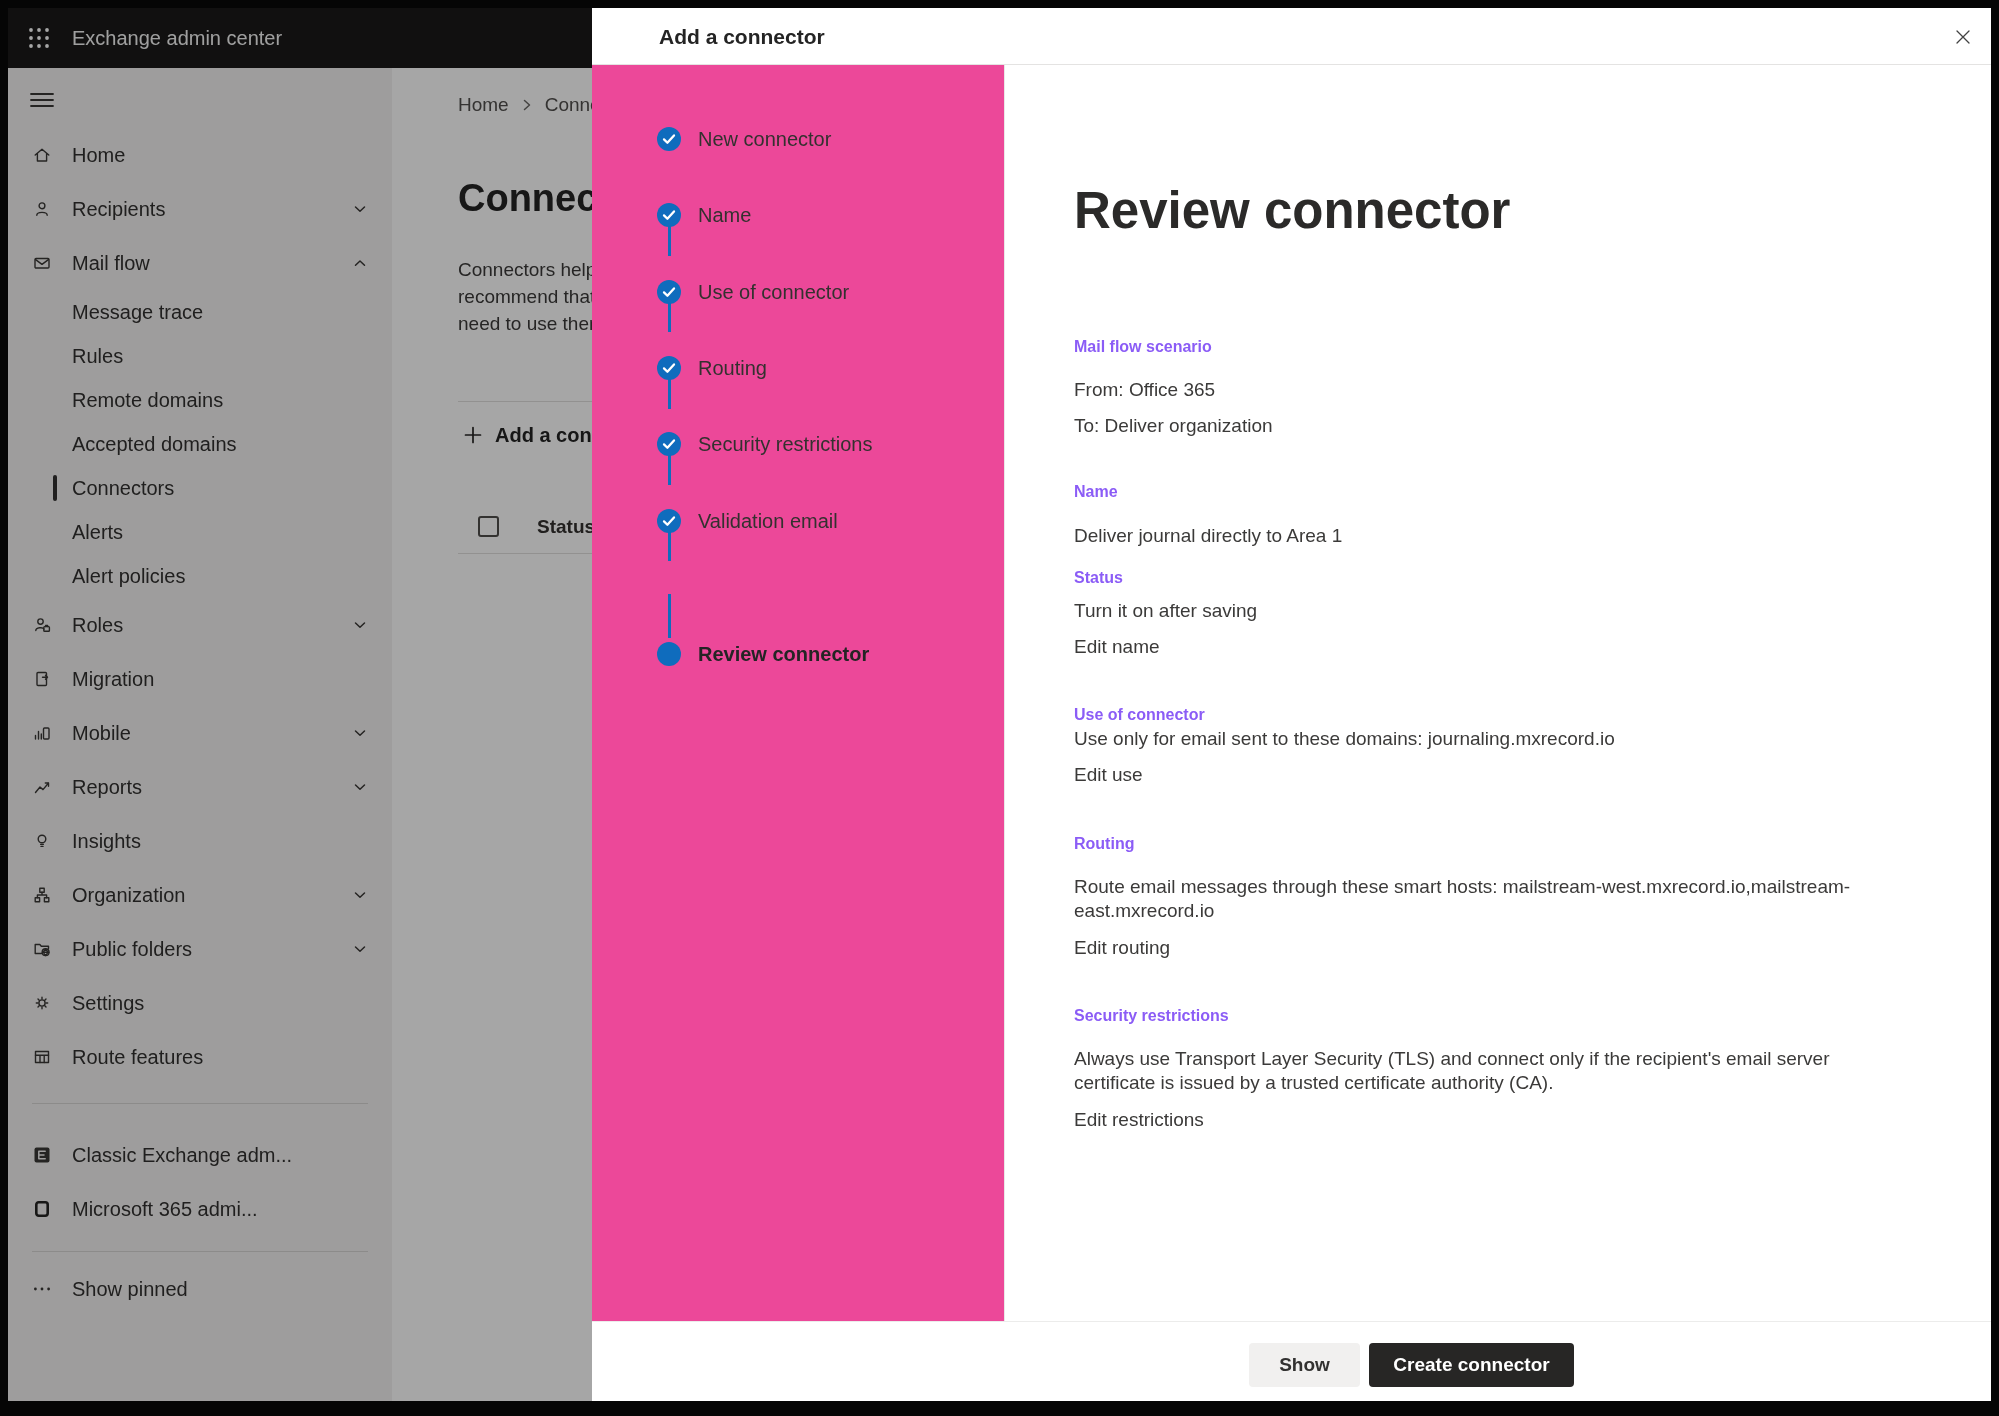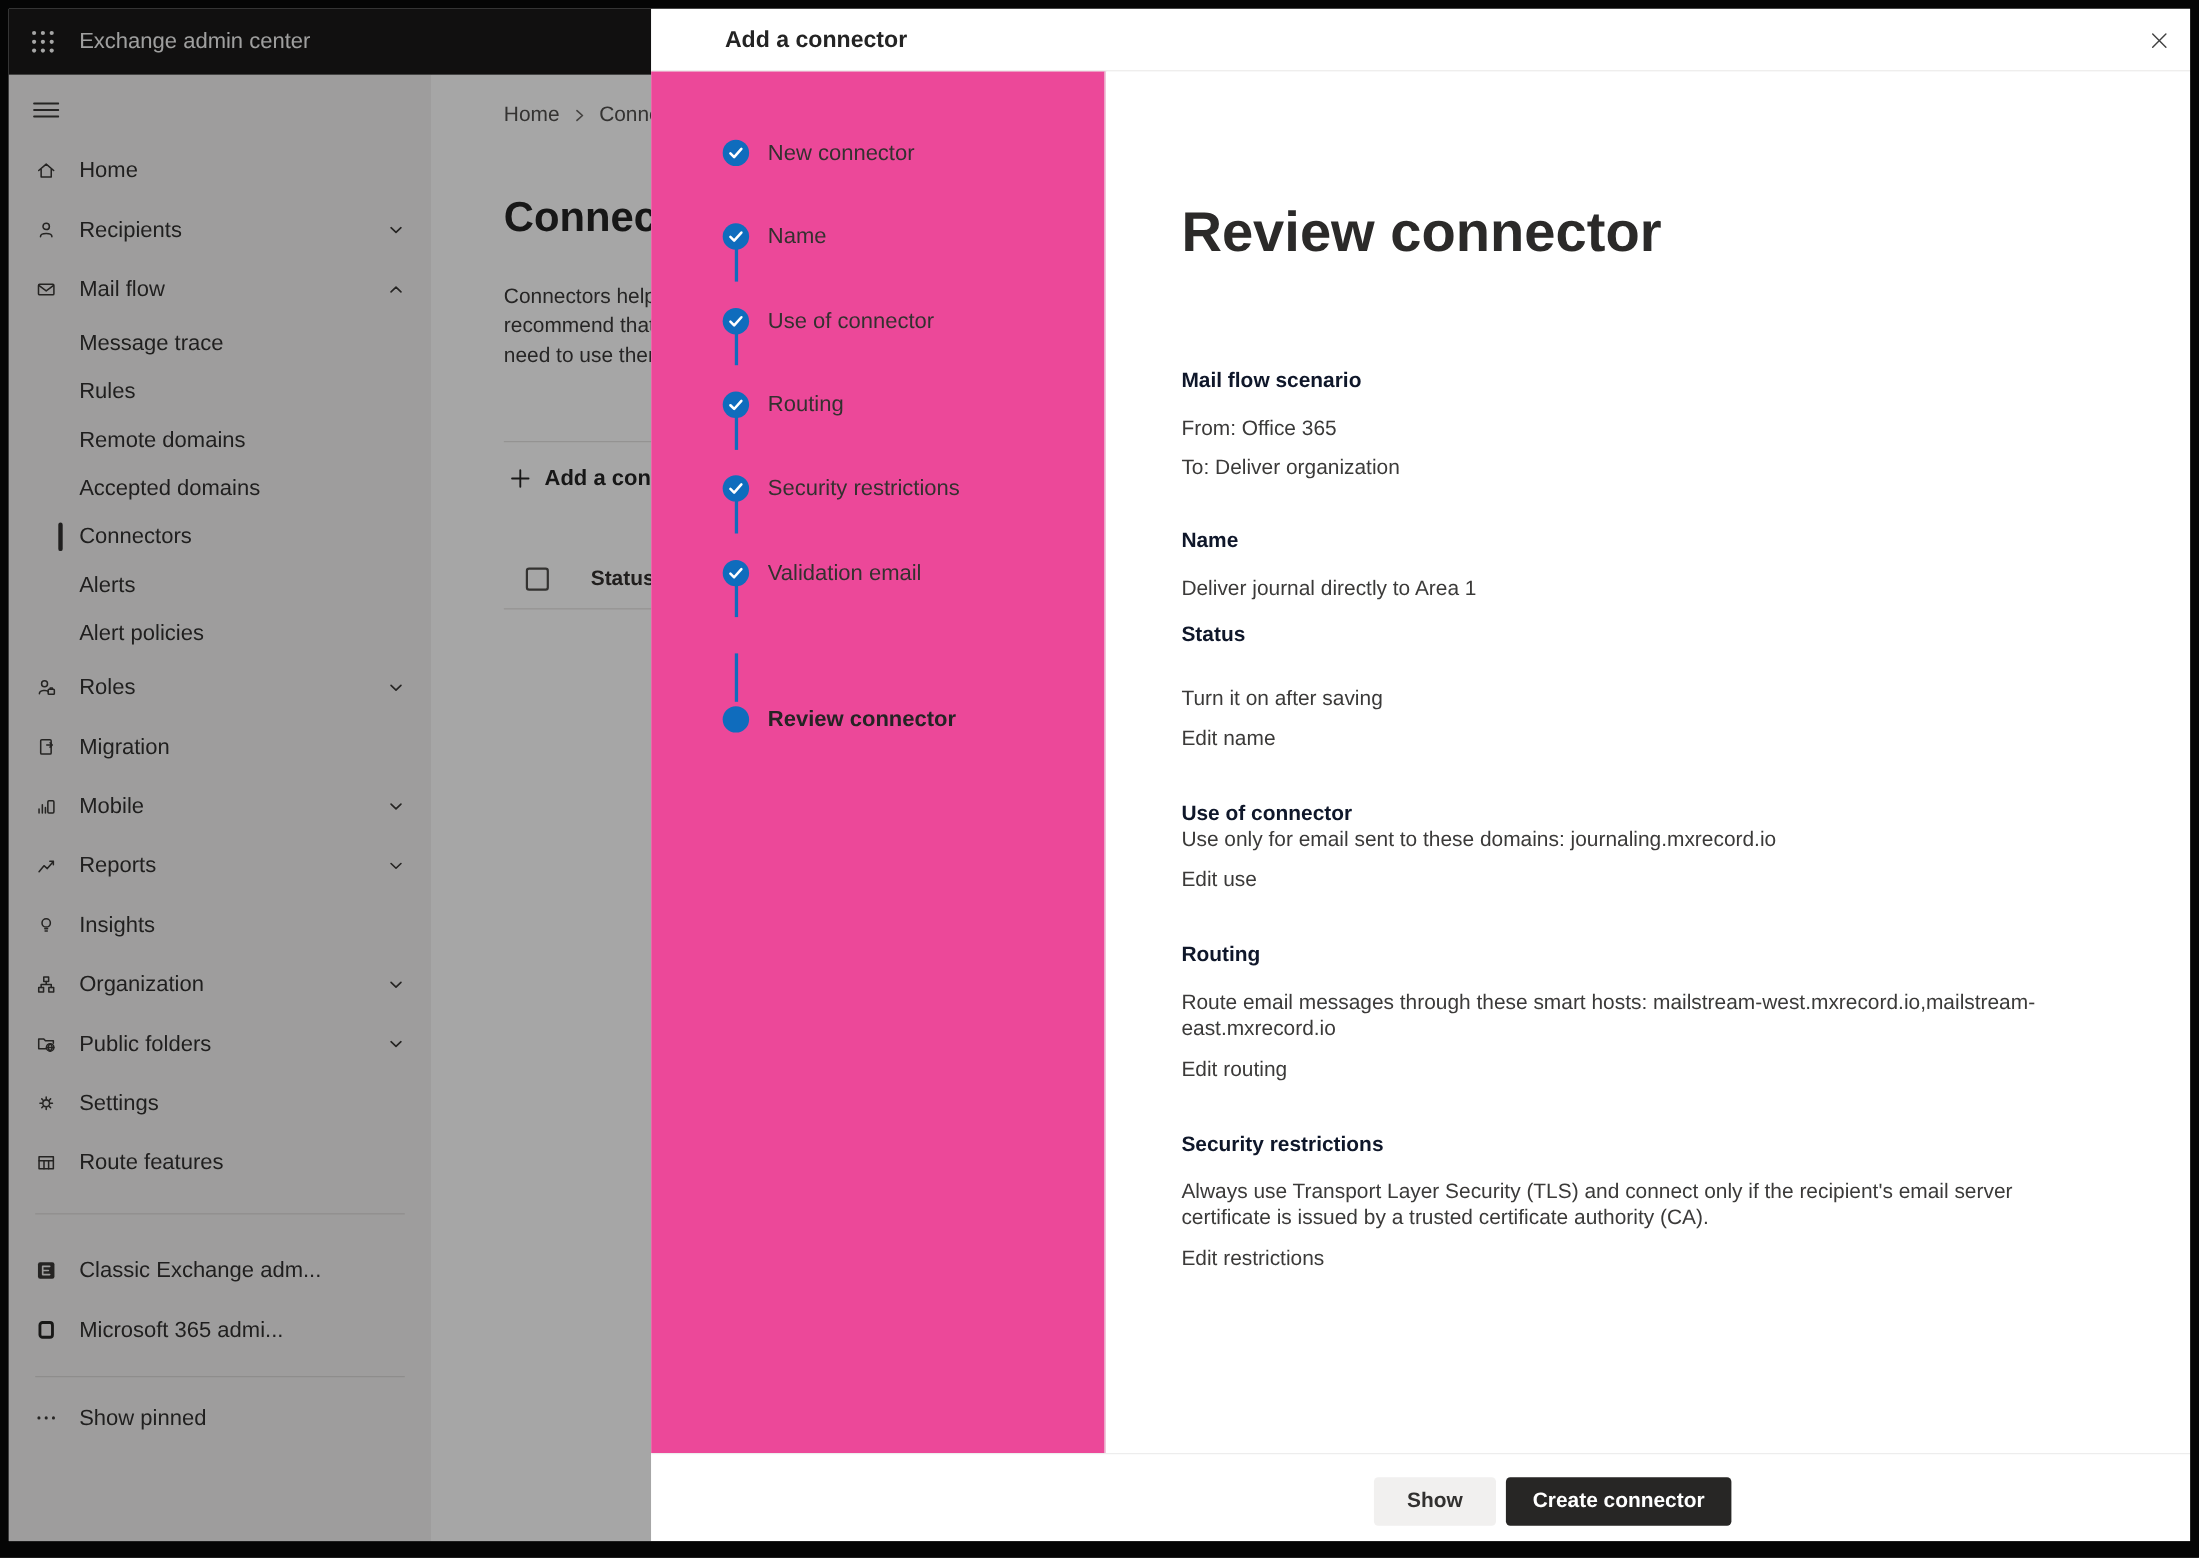--- a/index.html
+++ b/index.html
@@ -51,21 +51,21 @@
 
   .steps-col{position:absolute;left:0;top:57px;width:413px;bottom:80px;border-right:1px solid #e9e8e7;background:#ec4899;}
   .step{position:absolute;left:65px;display:flex;align-items:center;gap:17px;cursor:pointer;}
   .step-dot{width:24px;height:24px;border-radius:50%;background:var(--accent);display:flex;align-items:center;justify-content:center;flex:none;}
   .step-label{font-size:20px;line-height:24px;color:#33312f;white-space:nowrap;}
   .step.current .step-label{font-weight:700;color:#242424;}
   .step-line{position:absolute;left:76px;width:3px;background:var(--accent);}
 
   .content{position:absolute;left:414px;top:57px;right:0;bottom:80px;padding-left:68px;overflow:hidden;background:#fff;}
   .rv-h1{margin:115px 0 0 0;font-size:51px;line-height:61px;font-weight:700;color:#2b2a29;white-space:nowrap;}
-  .rv-t{font-size:19px;line-height:24px;font-weight:700;color:#0f172a;white-space:nowrap;}
+  .rv-t{font-size:16px;line-height:24px;font-weight:700;color:#8b5cf6;white-space:nowrap;}
   .rv-l{font-size:19px;line-height:24px;color:#3b3a39;white-space:nowrap;}
   .rv-link{font-size:19px;line-height:24px;color:#3b3a39;white-space:nowrap;cursor:pointer;width:fit-content;}
 
   .panel-f{position:absolute;left:0;right:0;bottom:0;height:80px;border-top:1px solid #ececeb;background:#fff;}
   .btn{position:absolute;top:21px;height:44px;border:none;border-radius:4px;font-size:19px;font-weight:700;cursor:pointer;display:flex;align-items:center;justify-content:center;padding:0;}
   .btn-back{left:657px;width:111px;background:#f1f0ef;color:#323130;}
   .btn-create{left:777px;width:205px;background:#272625;color:#ffffff;}
 
   .ic-fill{fill:#3a3836;stroke:none;}
 </style>
@@ -422,21 +422,21 @@
       <div class="content">
         <div class="rv-h1">Review connector</div>
 
         <div class="rv-t" style="margin-top:94px">Mail flow scenario</div>
         <div class="rv-l" style="margin-top:19px">From: Office 365</div>
         <div class="rv-l" style="margin-top:12px">To: Deliver organization</div>
 
         <div class="rv-t" style="margin-top:42px">Name</div>
         <div class="rv-l" style="margin-top:20px">Deliver journal directly to Area 1</div>
         <div class="rv-t" style="margin-top:18px">Status</div>
-        <div class="rv-l" style="margin-top:34px">Turn it on after saving</div>
+        <div class="rv-l" style="margin-top:9px">Turn it on after saving</div>
         <div class="rv-link" style="margin-top:12px">Edit name</div>
 
         <div class="rv-t" style="margin-top:44px">Use of connector</div>
         <div class="rv-l" style="">Use only for email sent to these domains: journaling.mxrecord.io</div>
         <div class="rv-link" style="margin-top:12px">Edit use</div>
 
         <div class="rv-t" style="margin-top:45px">Routing</div>
         <div class="rv-l" style="margin-top:19px">Route email messages through these smart hosts: mailstream-west.mxrecord.io,mailstream-</div>
         <div class="rv-l">east.mxrecord.io</div>
         <div class="rv-link" style="margin-top:13px">Edit routing</div>

